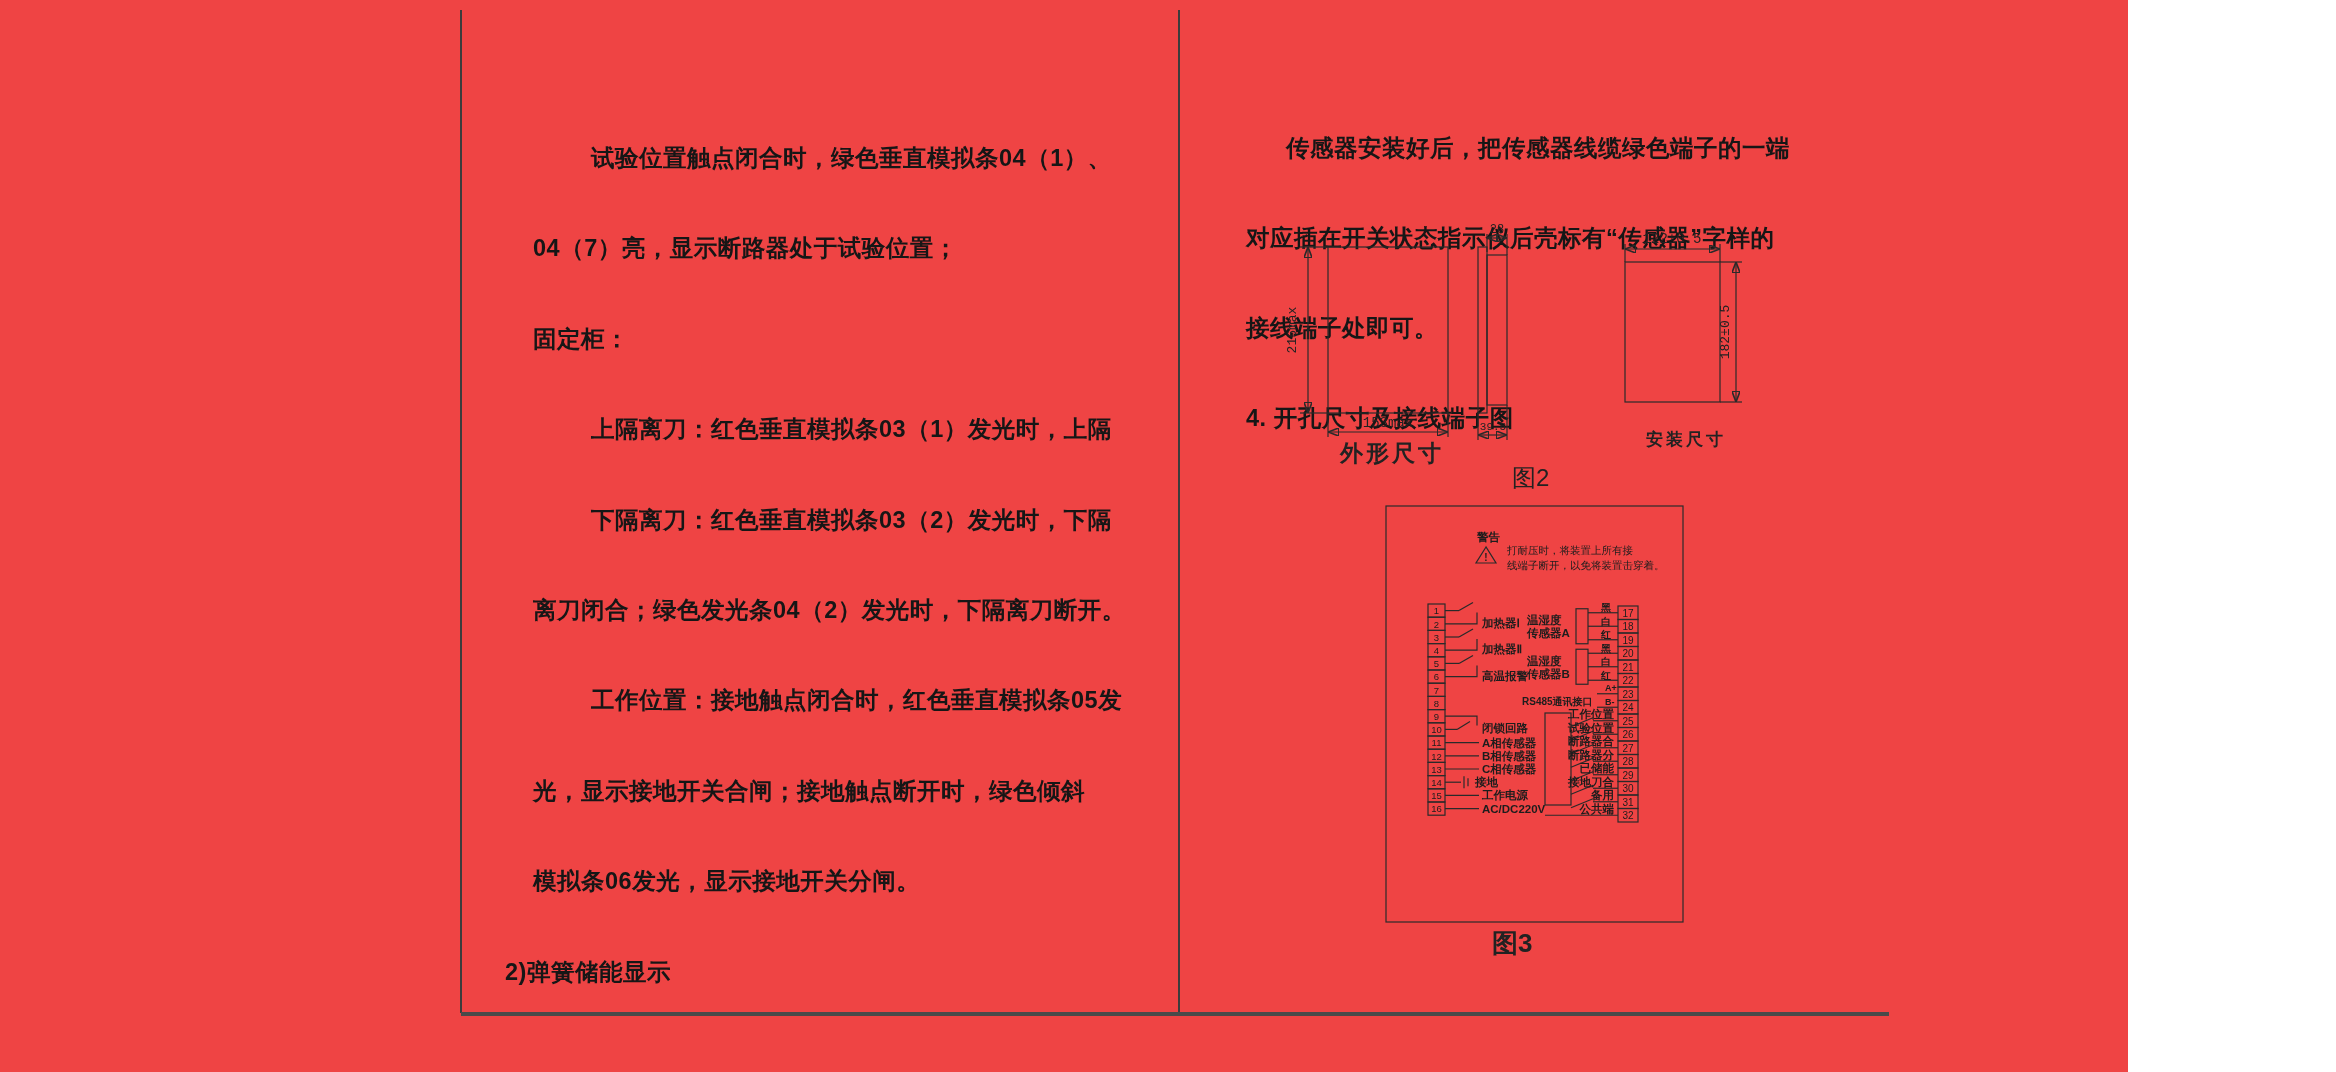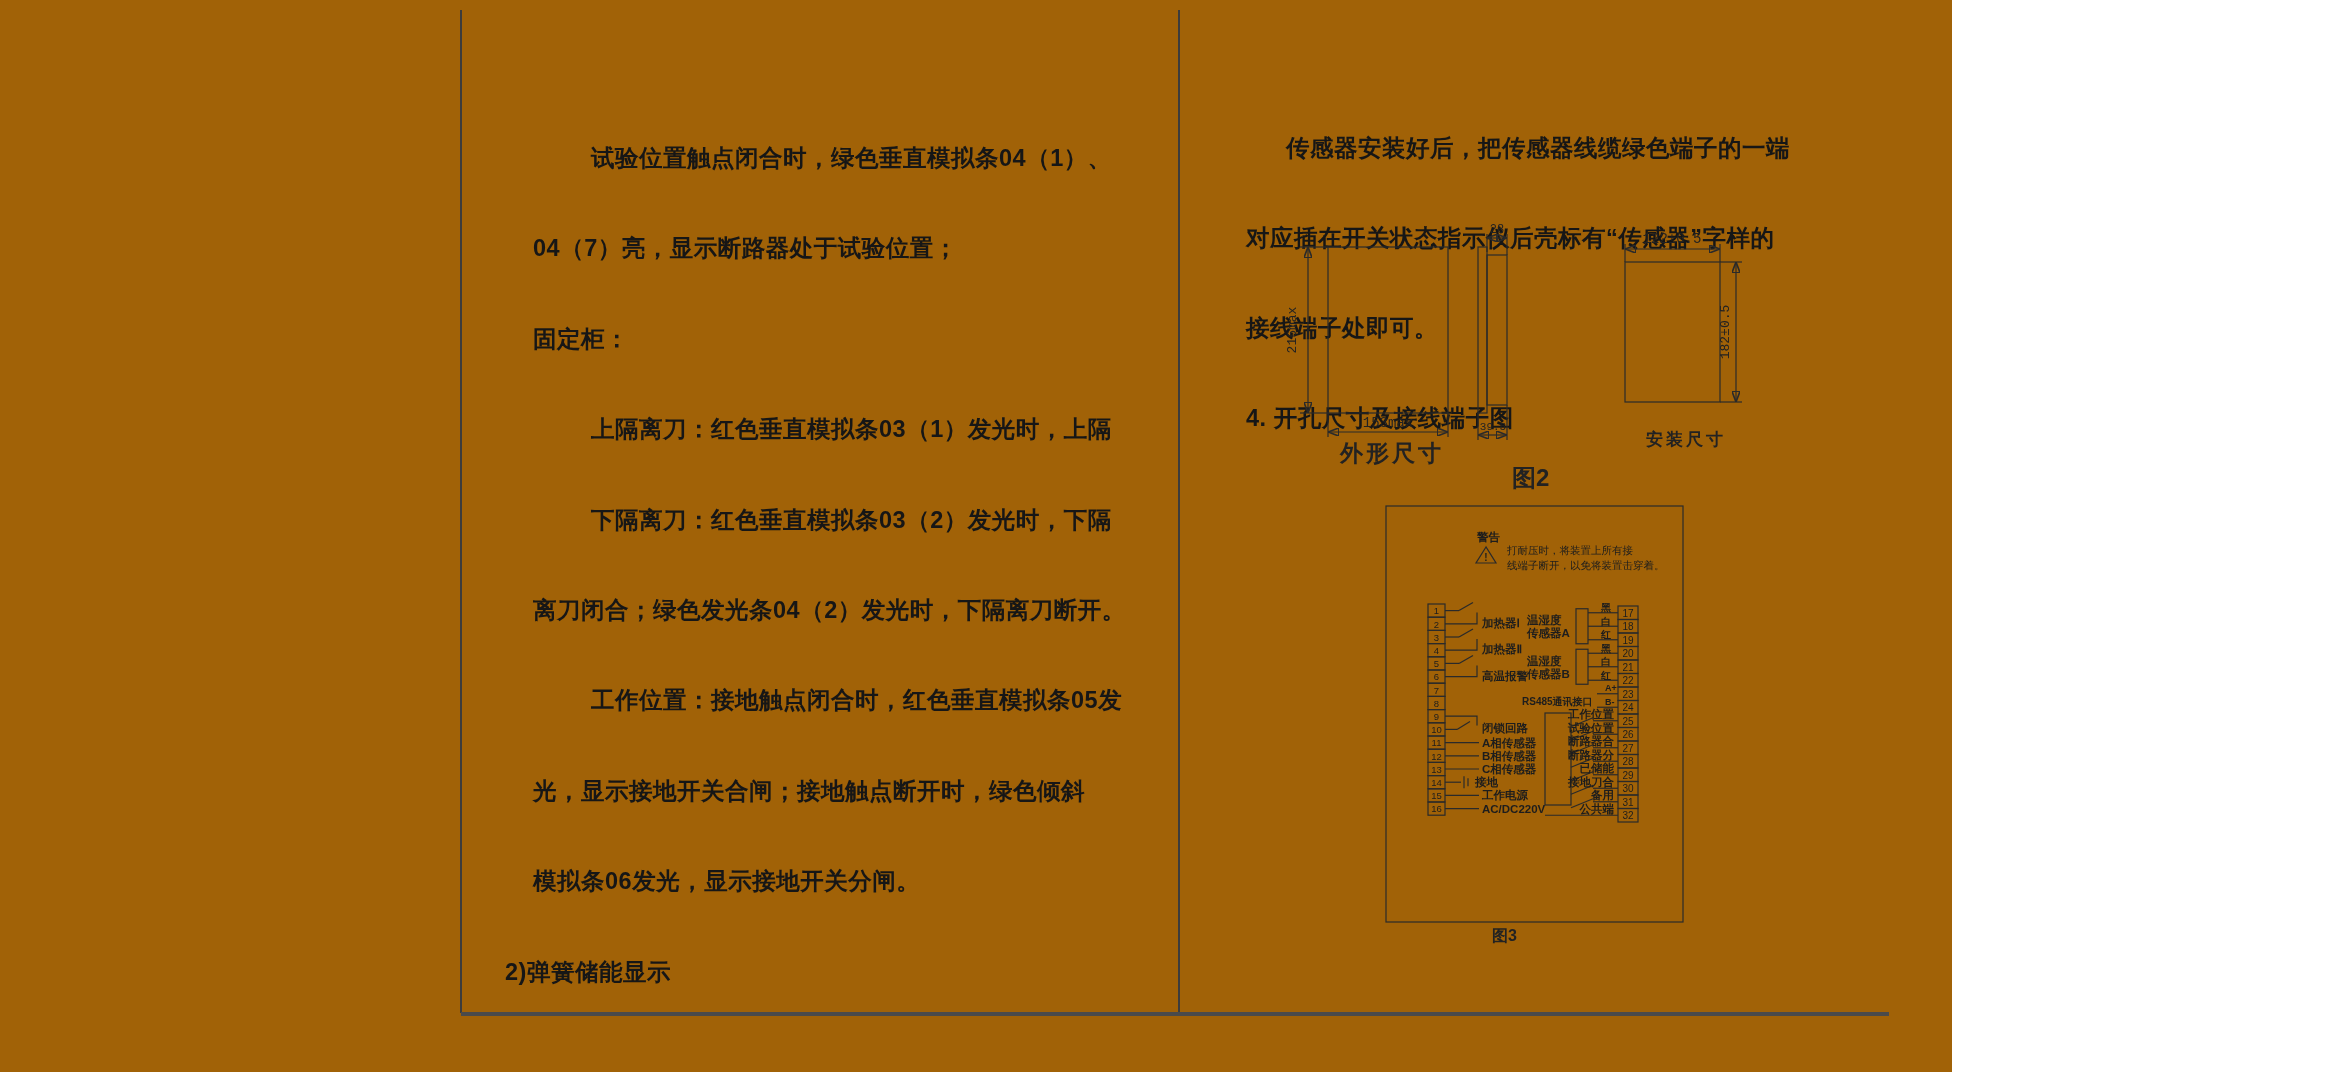--- a/index.html
+++ b/index.html
@@ -1,37 +1,37 @@
 <!DOCTYPE html>
 <html><head>
 <meta charset="utf-8">
 <style>
   html,body{margin:0;padding:0;background:#ffffff;}
-  #page{position:relative;width:1952px;height:1072px;background:#a16207;overflow:hidden;
+  #page{position:relative;width:2128px;height:1072px;background:#ef4444;overflow:hidden;
         font-family:"Liberation Sans",sans-serif;color:#141414;}
   .vline{position:absolute;top:10px;height:1003px;width:2px;background:#3c3c3c;}
   #vline-left{left:460px;}
   #vline-right{left:1178px;}
   #bottom-rule{position:absolute;left:461px;top:1012px;width:1428px;height:4px;background:#4a4a4a;}
   .textcol{position:absolute;font-weight:600;font-size:23.5px;letter-spacing:.5px;white-space:pre;color:#161616;}
   #left-col{left:505px;top:86px;width:640px;}
   #right-col{left:1246px;top:76px;width:600px;}
   .tl{height:36.4px;line-height:36.4px;}
   #right-col .tl{height:36px;line-height:36px;}
   .tl.flush{padding-left:28px;}
   .tl.indent{padding-left:86px;}
   .tl.outdent{padding-left:0;}
   #right-col .tl.flush{padding-left:0;}
   #right-col .tl.indent{padding-left:40px;}
   #right-col .tl.heading{padding-left:0;}
   .figlabel{position:absolute;font-weight:700;color:#222;}
   #fig2-label-outline{left:1340px;top:438px;font-size:23px;letter-spacing:3px;}
   #fig2-label-mount{left:1622px;top:428px;font-size:17px;letter-spacing:3px;margin-left:24px;}
-  #fig2-caption{left:1512px;top:462px;font-size:24px;font-weight:700;}
-  #fig3-caption{left:1492px;top:926px;font-size:16px;font-weight:700;}
+  #fig2-caption{left:1512px;top:462px;font-size:24px;font-weight:400;}
+  #fig3-caption{left:1492px;top:926px;font-size:26px;font-weight:700;}
   svg{position:absolute;overflow:visible;}
   #fig2-svg{left:1280px;top:222px;}
   #fig3-svg{left:1385px;top:505px;}
   svg text{font-family:"Liberation Sans",sans-serif;fill:#1d1d1d;}
   svg .dim{font-family:"Liberation Mono",monospace;fill:#222;}
   svg line,svg rect,svg path,svg polygon{stroke:#2a2a2a;fill:none;stroke-width:1.2;}
 </style>
 </head>
 <body>
 

